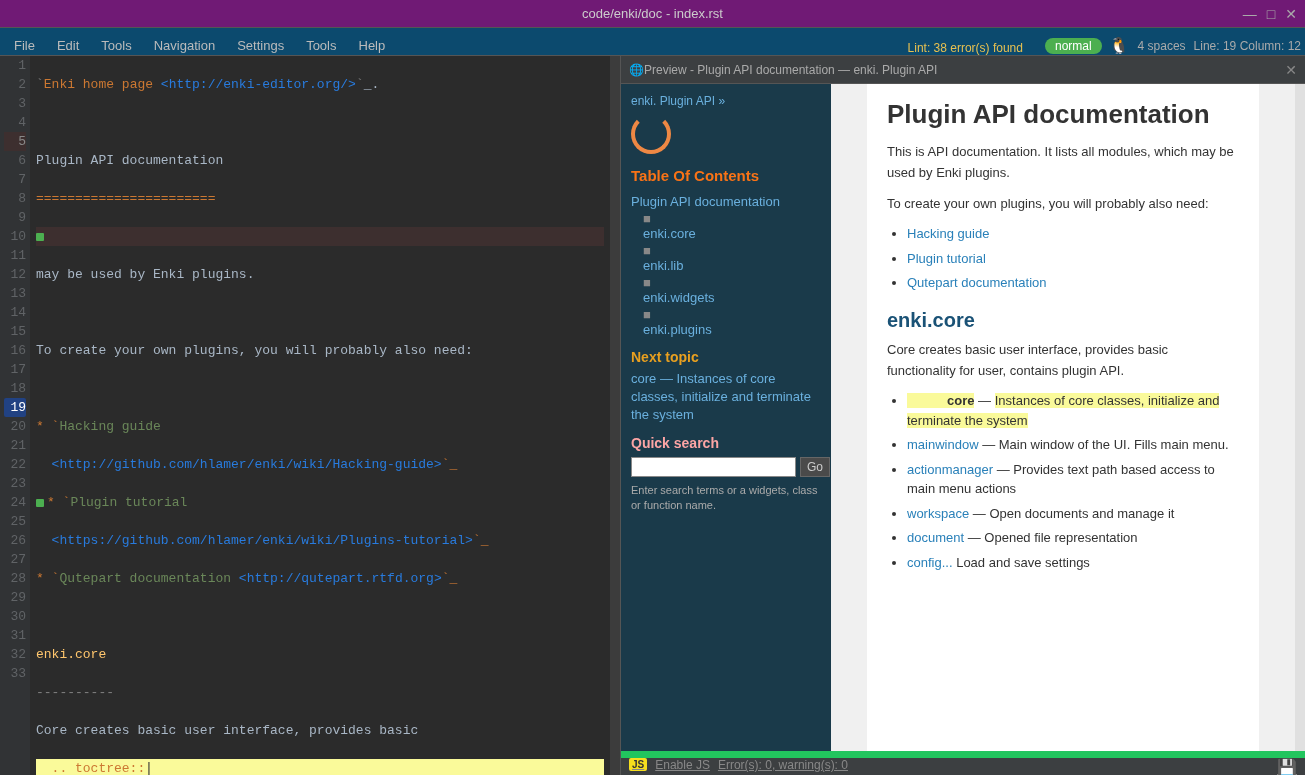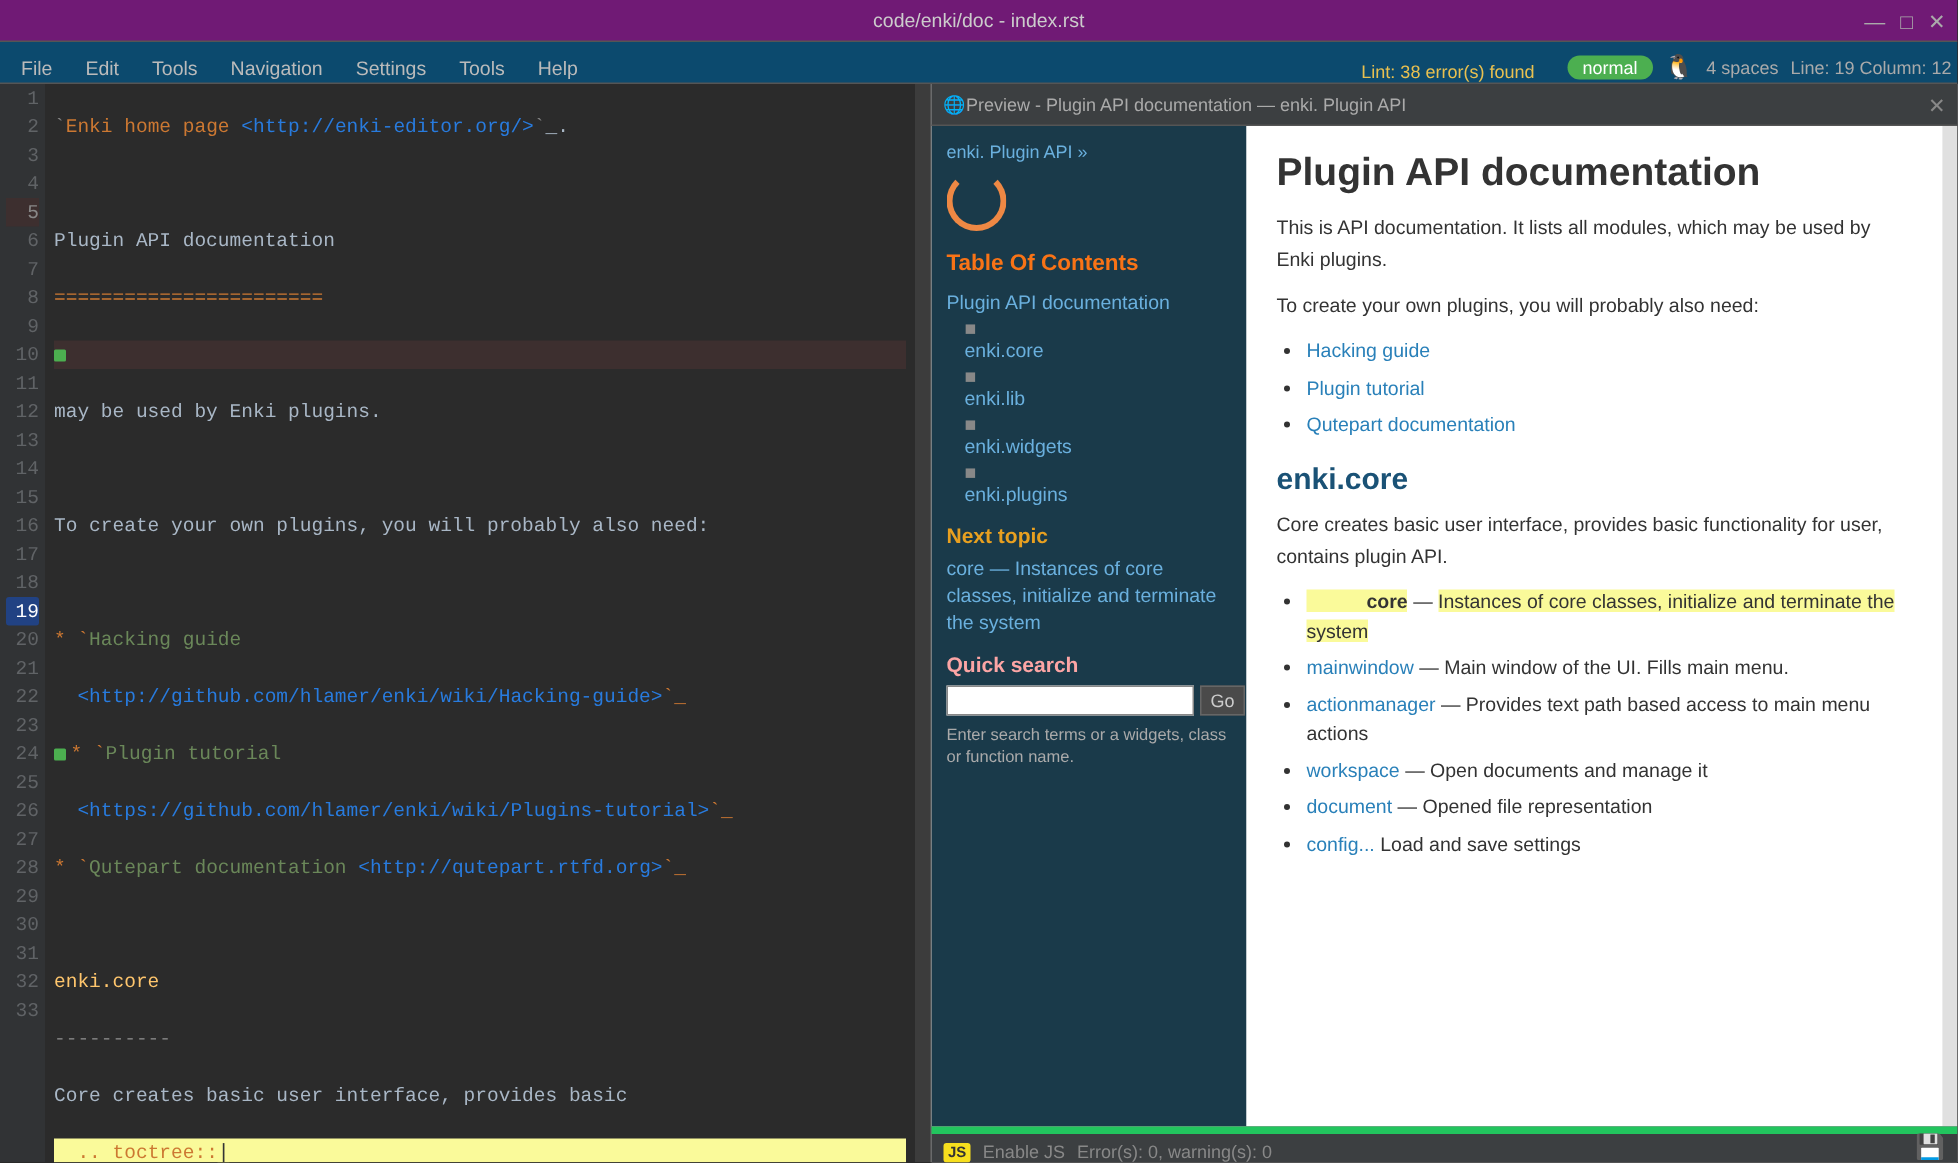--- a/index.html
+++ b/index.html
@@ -145,20 +145,21 @@
       margin-left: auto;
       cursor: pointer;
       color: #888;
       font-size: 14px;
     }
 
     #preview-content {
       flex: 1;
       display: flex;
       overflow: hidden;
+      gap: 36px;
     }
 
     
     #toc-sidebar {
       width: 210px;
       background: #1a3a4a;
       color: #ccc;
       font-size: 13px;
       overflow-y: auto;
       padding: 10px;
@@ -263,26 +264,27 @@
     #doc-scrollbar {
       width: 10px;
       background: #e0e0e0;
     }
 
     
     #statusbar {
       background: #3c3f41;
       height: 24px;
       display: flex;
-      align-items: flex-end;
+      align-items: flex-start;
       padding: 0 8px;
       font-size: 12px;
       color: #888;
-      border-top: 5px solid #22c55e;
+      border-top: 7px solid #22c55e;
       gap: 8px;
+      text-decoration: underline;
     }
     #statusbar .js-icon {
       background: #f7df1e;
       color: #333;
       font-size: 10px;
       font-weight: bold;
       padding: 1px 3px;
       border-radius: 2px;
     }
 

